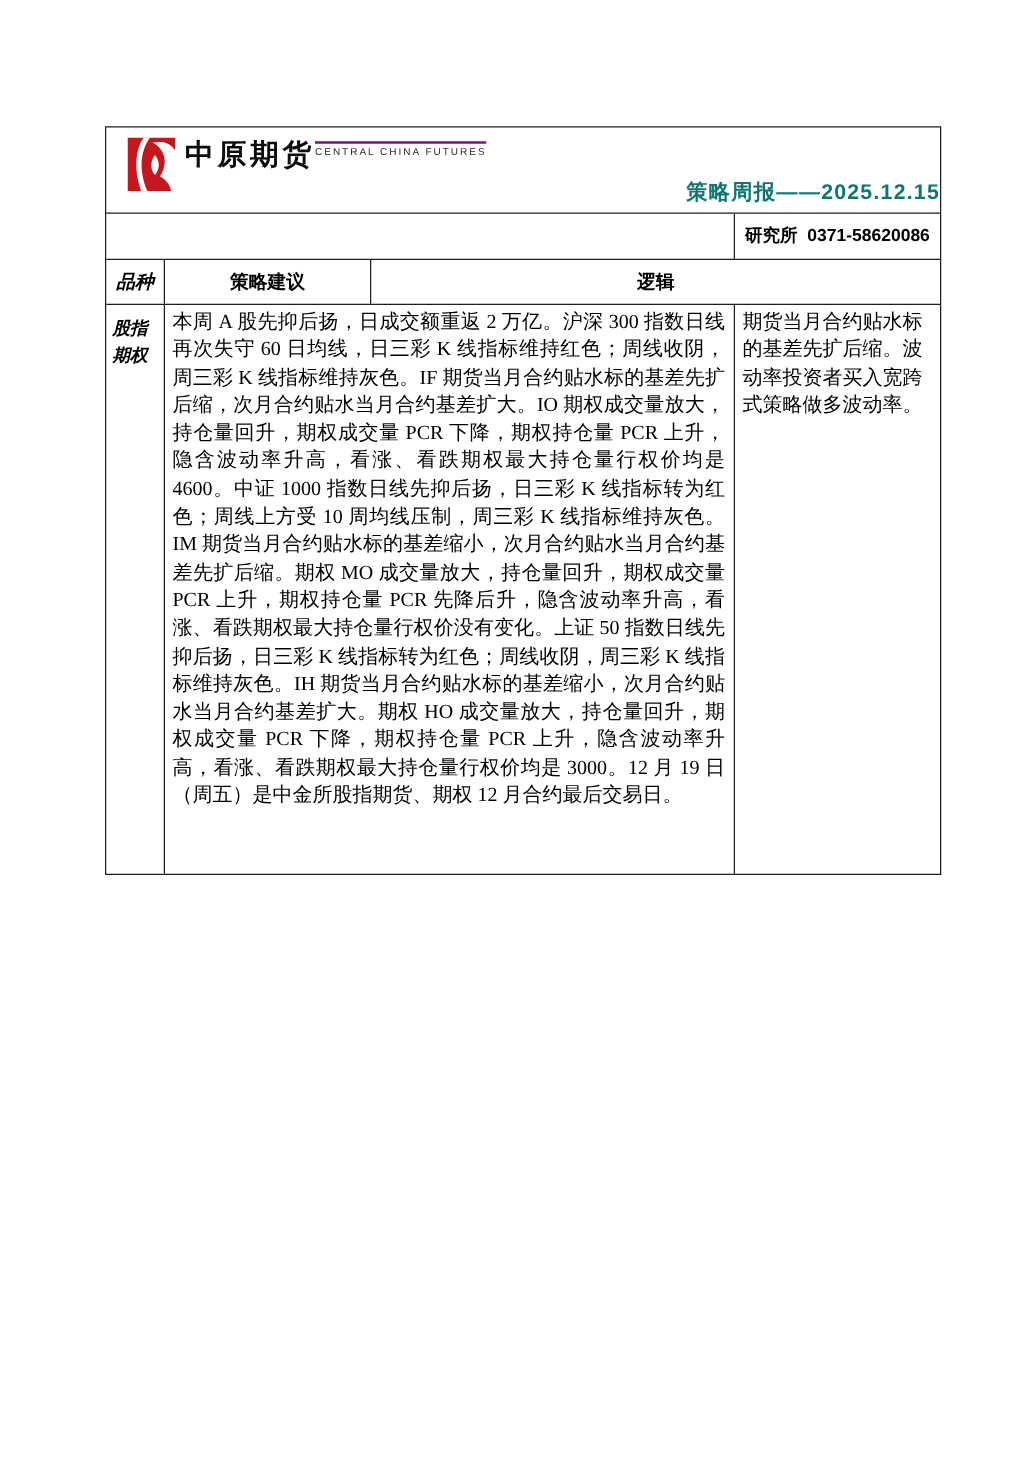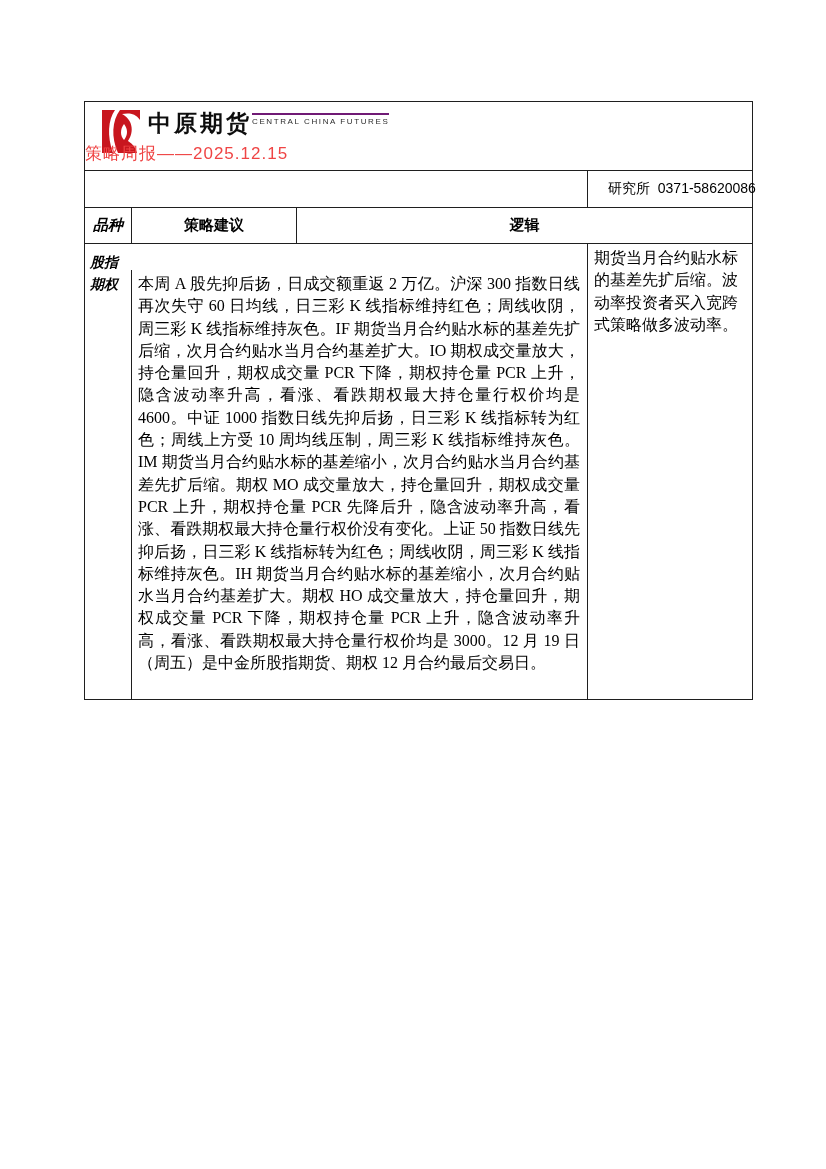--- a/index.html
+++ b/index.html
@@ -20,49 +20,49 @@
   .logo-text{margin-left:8px;display:flex;flex-direction:row;}
   .logo-name{
     font-family:"Liberation Serif","DejaVu Serif",serif;font-weight:bold;
     font-size:23px;line-height:26px;letter-spacing:3px;color:#0d0d0d;margin-top:1px;
   }
   .logo-tagline{
     font-family:"Liberation Sans","DejaVu Sans",sans-serif;font-size:8px;
     letter-spacing:1.6px;color:#2b2b2b;margin-top:3px;border-top:2px solid #701a75;padding-top:2px;
   }
   .report-title{
-    position:absolute;left:0;right:0;bottom:5px;text-align:left;
+    position:absolute;left:0;right:0;bottom:5px;text-align:right;
     font-family:"Liberation Sans","DejaVu Sans",sans-serif;
-    font-size:17px;font-weight:400;letter-spacing:1px;color:#ef4444;
+    font-size:17px;font-weight:700;letter-spacing:1px;color:#0f766e;
   }
   
   .row-office{height:36px;display:flex;border-bottom:1px solid #1f1f1f;flex:none;}
   .office-spacer{width:502px;flex:none;}
   .office-cell{
     flex:1;border-left:1px solid #1f1f1f;display:flex;align-items:center;
-    padding-left:20px;font-family:"Liberation Sans","DejaVu Sans",sans-serif;
-    font-size:14px;font-weight:400;white-space:pre;
+    padding-left:8px;font-family:"Liberation Sans","DejaVu Sans",sans-serif;
+    font-size:14px;font-weight:700;white-space:pre;
   }
   
   .row-head{height:35px;display:flex;border-bottom:1px solid #1f1f1f;flex:none;
     font-family:"Liberation Sans","DejaVu Sans",sans-serif;font-size:15px;font-weight:600;}
   .row-head .cell{display:flex;align-items:center;justify-content:center;box-sizing:border-box;}
   
   .col-variety{width:46px;flex:none;font-style:italic;}
   .col-logic{width:456px;flex:none;border-left:1px solid #1f1f1f;box-sizing:border-box;}
   .col-strategy{flex:1;border-left:1px solid #1f1f1f;box-sizing:border-box;}
   
   .row-body{flex:1;display:flex;}
   .variety-cell{
     padding:7px 4px 0 5px;font-family:"Liberation Sans","DejaVu Sans",sans-serif;
     font-size:14px;line-height:22px;font-weight:600;box-sizing:border-box;
   }
   .logic-cell{
     padding:3px 7px 0 6px;font-size:16px;line-height:22.3px;
-    text-align:justify;box-sizing:border-box;margin-top:26px;
+    text-align:justify;box-sizing:border-box;
   }
   .strategy-cell{
     padding:3px 5px 0 6px;font-size:16px;line-height:22.3px;box-sizing:border-box;
   }
 </style>
 </head>
 <body>
 
 <div class="doc-table">
 

